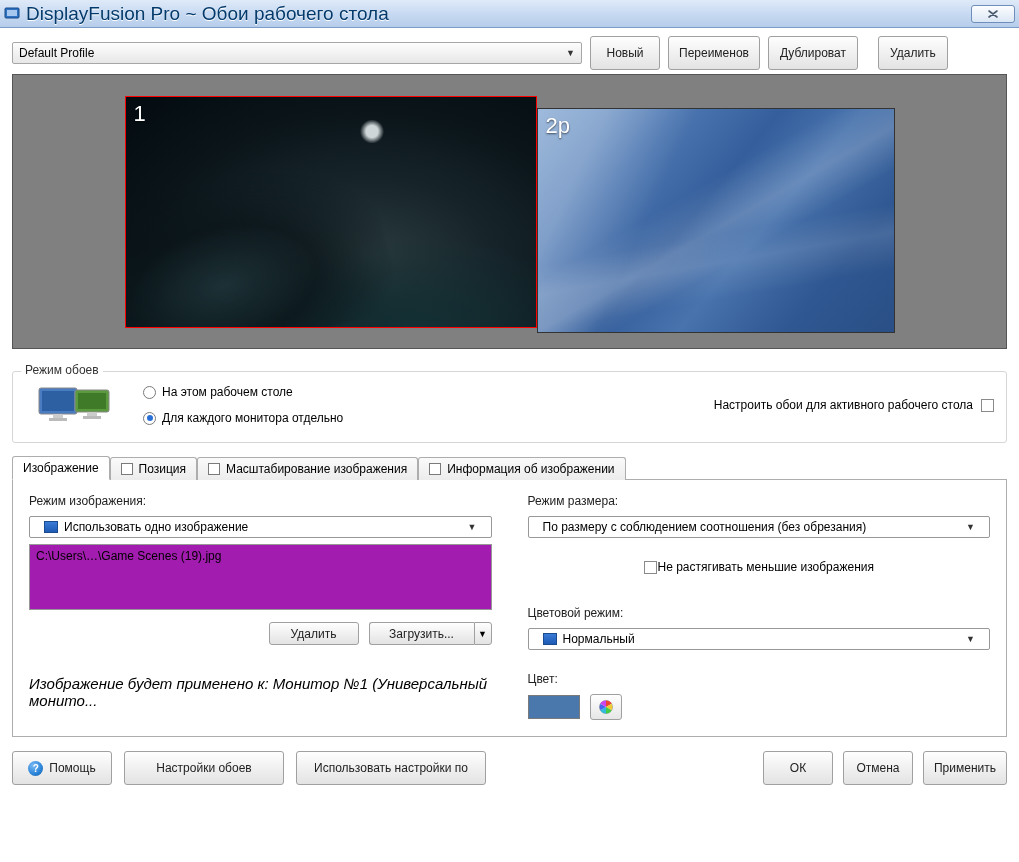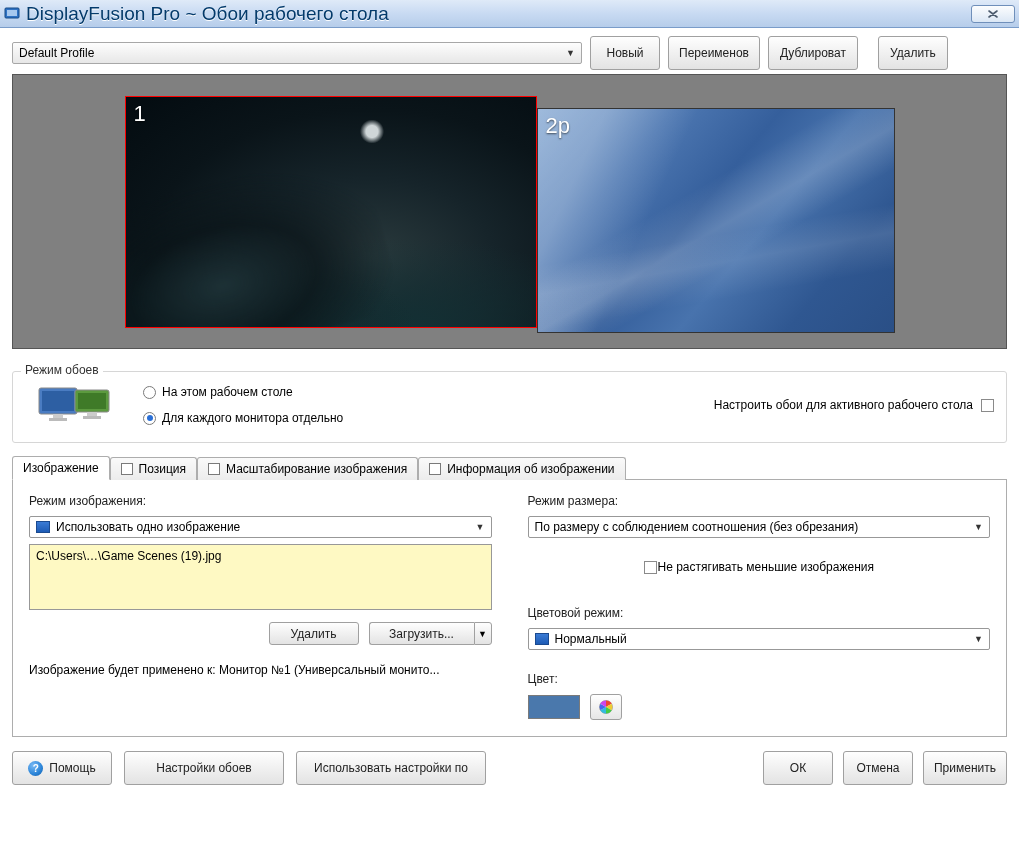--- a/index.html
+++ b/index.html
@@ -128,42 +128,42 @@
   .minisq { width:12px; height:12px; border:1px solid #7a7a7a; background:#fff; display:inline-block; }
 
   .tabbody { border: 1px solid #adadad; border-top: none; padding: 14px 16px 16px 16px; }
 
   .form-cols { display: flex; gap: 36px; }
   .col { flex: 1 1 50%; display:flex; flex-direction:column; gap:6px; }
   .label { font-size: 12px; color: #222; margin-bottom: 2px; }
   .combo {
     height: 22px; border:1px solid #989898; background:#fff;
     display:flex; align-items:center; justify-content:space-between;
-    padding: 0 6px; border-radius:2px;
+    padding: 0 14px; border-radius:2px;
   }
   .combo .left { display:flex; align-items:center; gap:6px; }
   .combo .arrow { font-size:9px; color:#333; }
   .blueicon { width:14px; height:12px; background: linear-gradient(#3a7bd5,#1d5bb5); border:1px solid #1a4a90; display:inline-block; }
   .filebox {
-    height: 66px; border:1px solid #989898; background:#fef9c3; padding: 4px 6px; font-size:12px;
+    height: 66px; border:1px solid #989898; background:#a21caf; padding: 4px 6px; font-size:12px;
     overflow:hidden;
   }
   .row-btns { display:flex; gap:10px; justify-content:flex-end; margin-top:6px; }
   .btn-sm { height:23px; min-width:90px; }
   .btn-split { display:flex; align-items:stretch; }
   .btn-split .main { border-radius:3px 0 0 3px; border-right:none; min-width:105px; display:inline-flex; align-items:center; justify-content:center; }
   .btn-split .dd { width:18px; border-radius:0 3px 3px 0; display:inline-flex; align-items:center; justify-content:center; border:1px solid #a0a0a0; background:linear-gradient(to bottom,#fefefe,#e3e3e3); font-size:9px; }
 
   .chk-row { display:flex; align-items:center; gap:1px; margin: 4px 0 10px 0; justify-content: center; }
 
   .swatch { width:52px; height:24px; background:#4a78ac; border:1px solid #7a7a7a; }
   .colorbtn { width:32px; height:26px; border:1px solid #a0a0a0; border-radius:3px; background:linear-gradient(to bottom,#fff,#e6e6e6); display:inline-flex; align-items:center; justify-content:center; }
   .colorbtn svg{ width:16px; height:16px; }
 
-  .applied-label { margin-top: 12px; font-size:12px; }
+  .applied-label { margin-top: 24px; font-size:15px;font-style:italic; }
 
   
   .bottom-bar { display:flex; align-items:center; gap:12px; margin-top: 14px; }
   .help-btn { min-width: 100px; display:inline-flex; gap:6px; align-items:center; justify-content:center; }
   .right-btns { margin-left:auto; display:flex; gap:10px; }
   .qicon{ width:15px; height:15px; border-radius:50%; background:radial-gradient(circle at 35% 30%, #7abaf5, #2a84d8 60%, #125aa3); display:inline-flex; align-items:center; justify-content:center; color:#fff; font-weight:700; font-size:10px; }
 
 </style>
 </head>
 <body>

